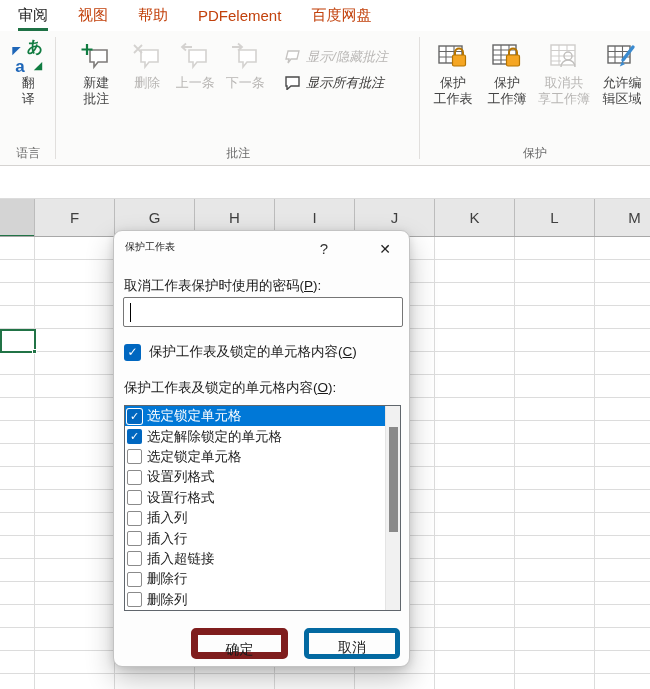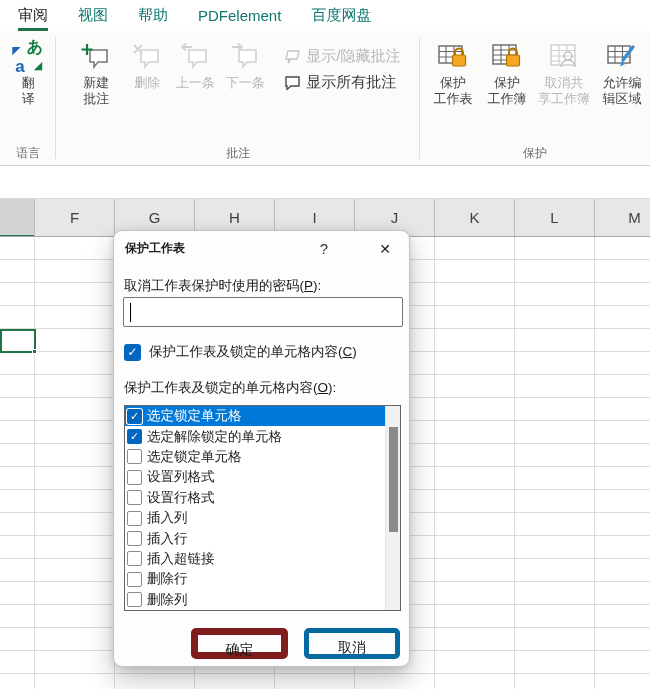--- a/index.html
+++ b/index.html
@@ -5,35 +5,35 @@
   * { margin:0; padding:0; box-sizing:border-box; }
   html,body { width:650px; height:689px; overflow:hidden; }
   body {
     position:relative;
     font-family:"Liberation Sans","DejaVu Sans",sans-serif;
     background:#fff; color:#262626;
   }
   
   .tabs { position:absolute; top:0; left:0; width:650px; height:31px;
     display:flex; align-items:stretch; padding-left:18px; gap:30px; background:#fff; }
-  .tab { font-size:15px; color:#0f766e; display:flex; align-items:center; cursor:default; }
+  .tab { font-size:15px; color:#c2410c; display:flex; align-items:center; cursor:default; }
   .tab.active { font-weight:normal; color:#212121; box-shadow:inset 0 -3px 0 #1e7145; }
   
   .ribbon { position:absolute; top:31px; left:0; width:650px; height:135px;
     background:#fbfbfa; border-bottom:1px solid #d5d3d1; display:flex; }
   .rgroup { position:relative; display:flex; flex-direction:column; }
   .rgroup .divider { position:absolute; right:0; top:6px; bottom:6px; width:1px; background:#e1dfdd; }
   .rgroup-content { flex:1; display:flex; align-items:flex-start; padding-top:8px; }
   .rgroup-label { text-align:center; font-size:12px; color:#6b6b6b; padding-bottom:5px; line-height:14px; }
   .bigbtn { display:flex; flex-direction:column; align-items:center; text-align:center;
     font-size:13px; line-height:16px; color:#444; padding-top:2px; }
   .bigbtn .ic { height:34px; display:flex; align-items:center; justify-content:center; }
   .bigbtn.disabled { color:#b8b6b4; }
   .smallstack { display:flex; flex-direction:column; margin-left:14px; margin-top:6px; gap:3px; }
-  .smallbtn { display:flex; align-items:center; gap:5px; height:23px; font-size:15px; color:#3b3a39; }
+  .smallbtn { display:flex; align-items:center; gap:5px; height:23px; font-size:13px; color:#3b3a39;font-style:italic; }
   .smallbtn.disabled { color:#b8b6b4; }
   
   .tr-icon { position:relative; width:32px; height:32px; }
   .tr-icon .hira { position:absolute; top:-3px; right:1px; color:#107c41; font-size:16px; font-weight:bold; }
   .tr-icon .lat  { position:absolute; bottom:-1px; left:3px; color:#1e66b8; font-size:17px; font-weight:bold; }
   .tr-icon .aw1  { position:absolute; top:0; left:0; color:#1e66b8; font-size:11px; }
   .tr-icon .aw2  { position:absolute; bottom:1px; right:2px; color:#107c41; font-size:11px; }
   
   .fstrip { position:absolute; top:166px; left:0; width:650px; height:33px; background:#fff;
     border-bottom:1px solid #dcdcdc; }
@@ -51,21 +51,21 @@
     background-position:-45px 0, 0 0; }
   .active-cell { position:absolute; left:0; top:92px; width:36px; height:24px;
     border:2px solid #217346; background:#fff; }
   .active-cell .handle { position:absolute; right:-3px; bottom:-3px; width:5px; height:5px;
     background:#217346; border:1px solid #fff; }
   
   .dialog { position:absolute; left:113px; top:230px; width:297px; height:437px;
     background:#fdfdfd; border:1px solid #c3c3c3; border-radius:9px; z-index:10;
     box-shadow:0 12px 28px rgba(0,0,0,.24), 0 2px 8px rgba(0,0,0,.12);
     font-size:13.5px; color:#1a1a1a; }
-  .dlg-title { position:absolute; left:11px; top:9px; font-size:12px;font-weight:bold; }
+  .dlg-title { position:absolute; left:11px; top:9px; font-size:10px; }
   .dlg-help  { position:absolute; left:196px; top:4px; width:28px; height:28px; text-align:center;
     line-height:28px; font-size:15px; color:#333; }
   .dlg-close { position:absolute; left:255px; top:4px; width:32px; height:28px; text-align:center;
     line-height:28px; font-size:14px; color:#222; }
   .dlg-label1 { position:absolute; left:10px; top:46px; }
   .dlg-input { position:absolute; left:9px; top:66px; width:280px; height:30px;
     border:1px solid #767676; border-radius:2px; background:#fff; }
   .dlg-input .caret { position:absolute; left:6px; top:5px; width:1px; height:19px; background:#000; }
   .dlg-checkrow { position:absolute; left:10px; top:112px; display:flex; align-items:center; gap:8px; }
   .cbx { width:17px; height:17px; border-radius:3px; background:#0067c0; color:#fff;

